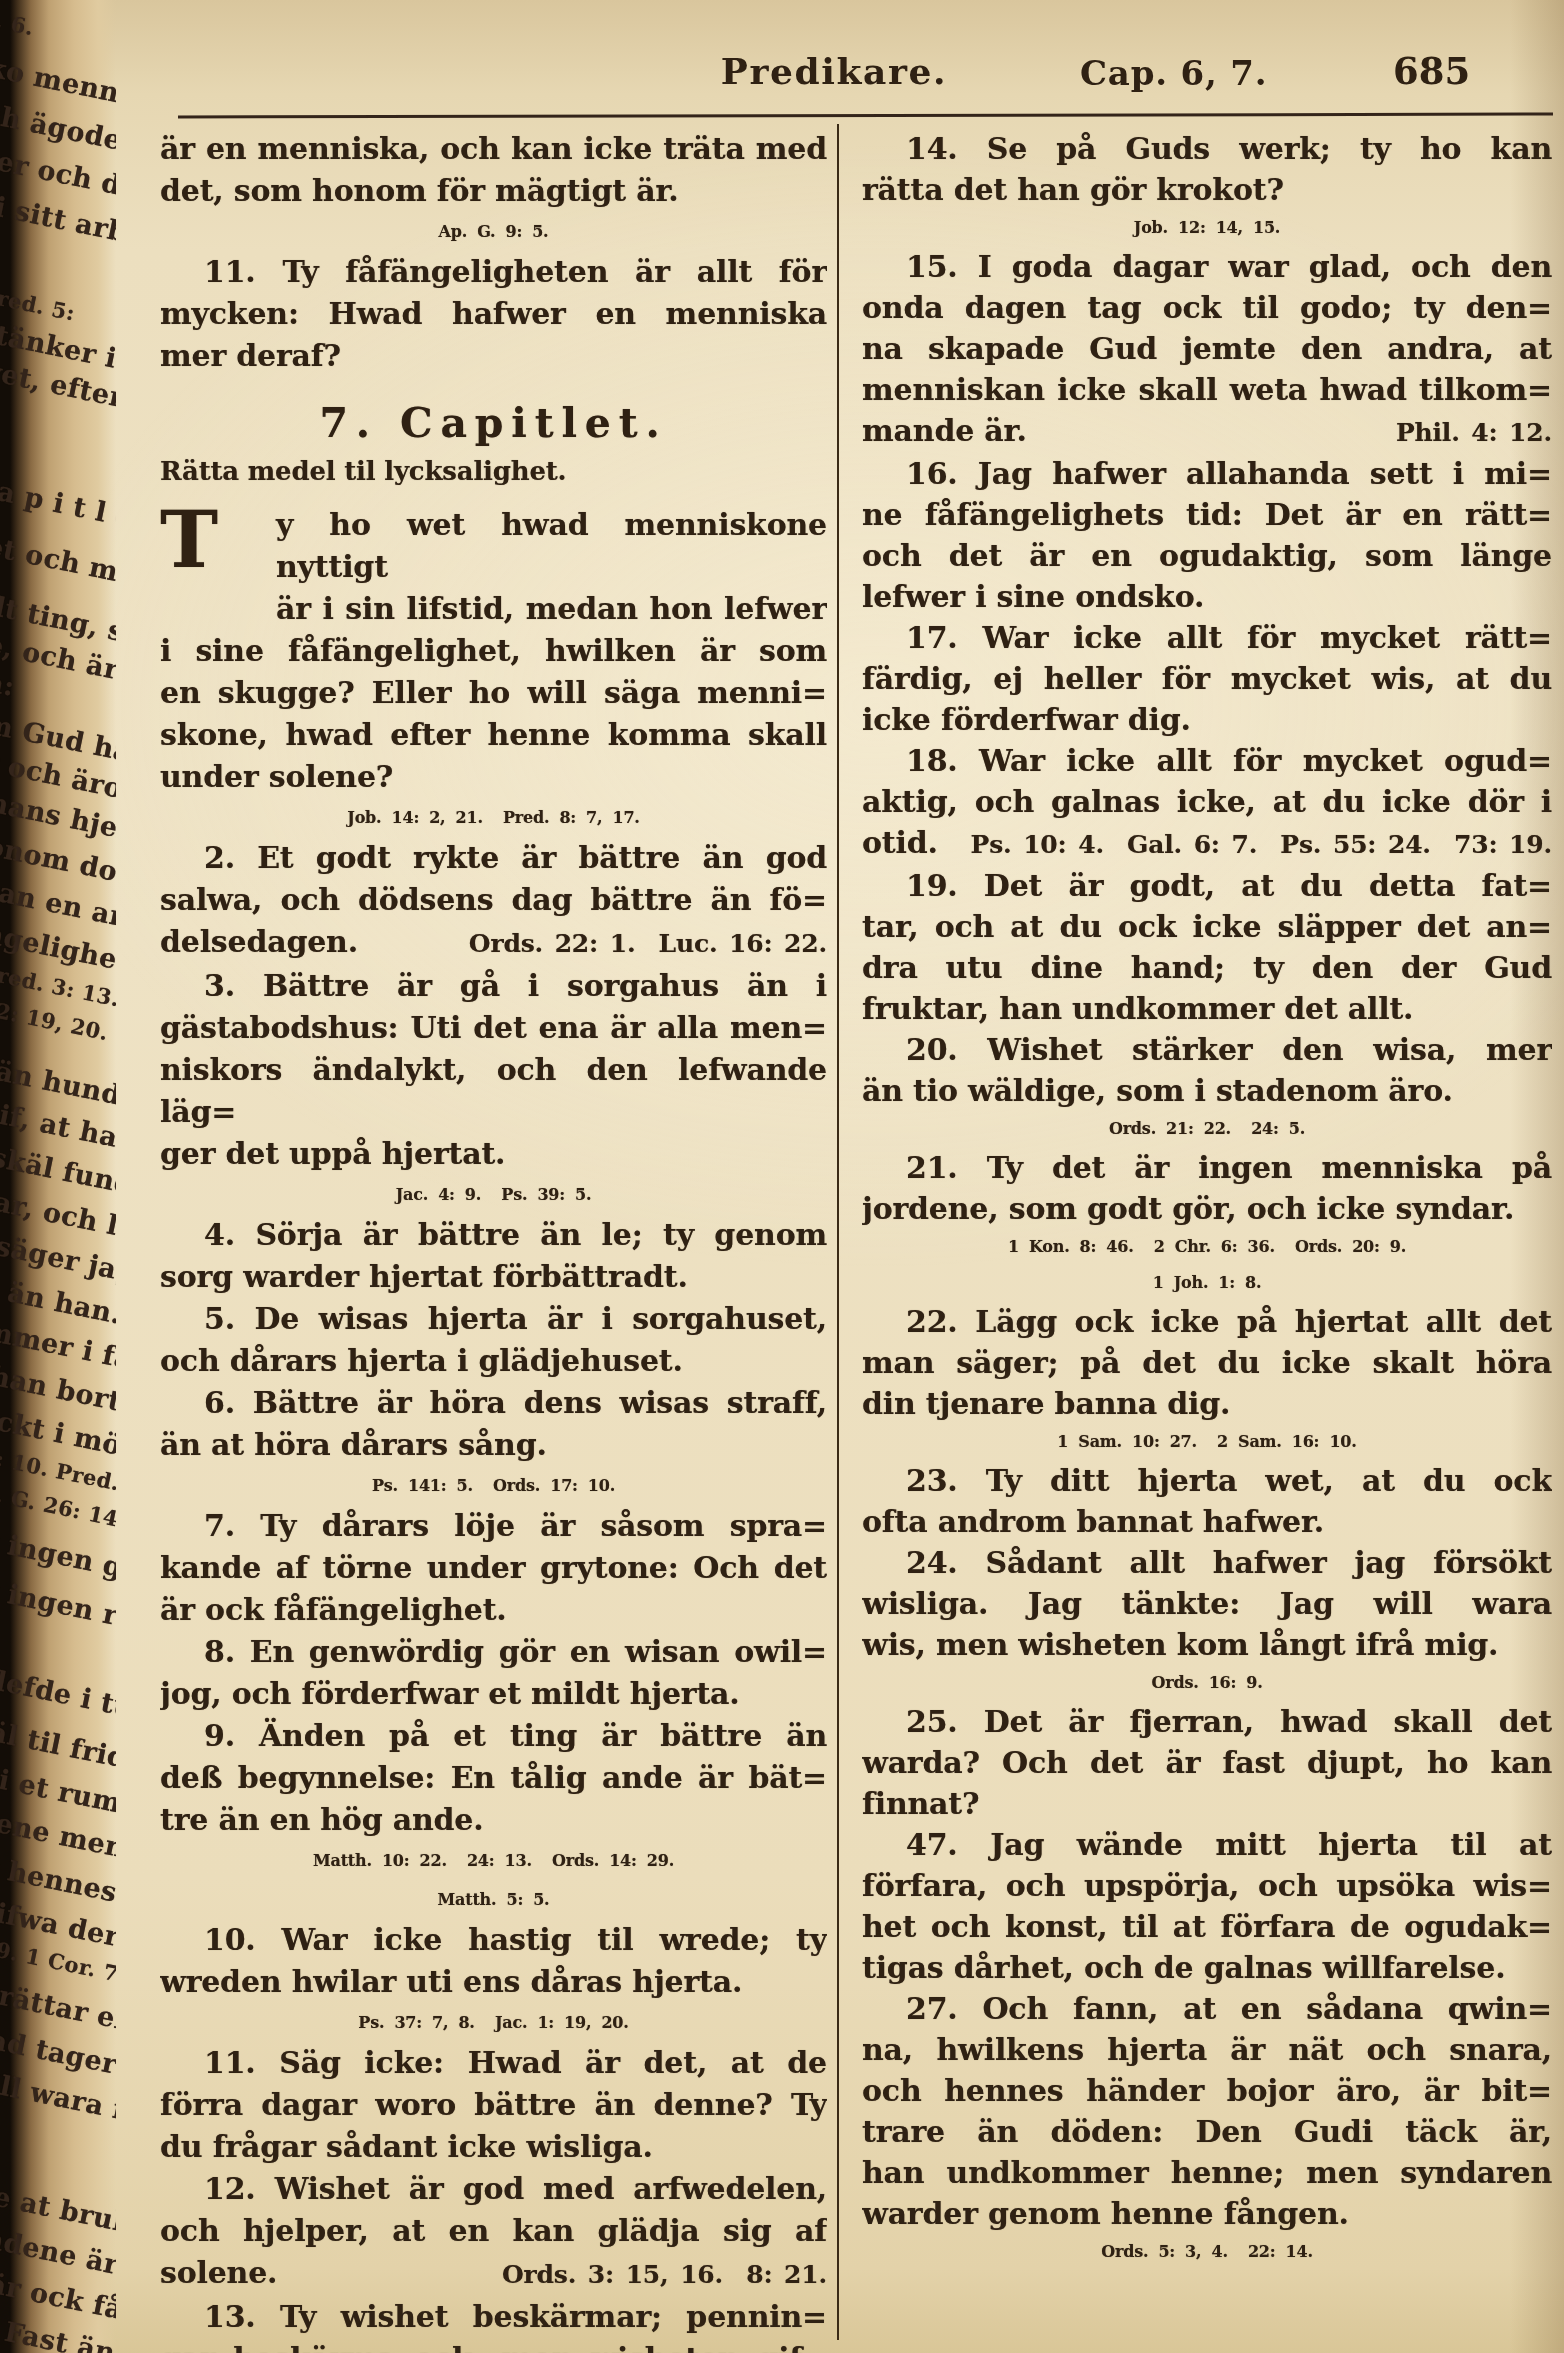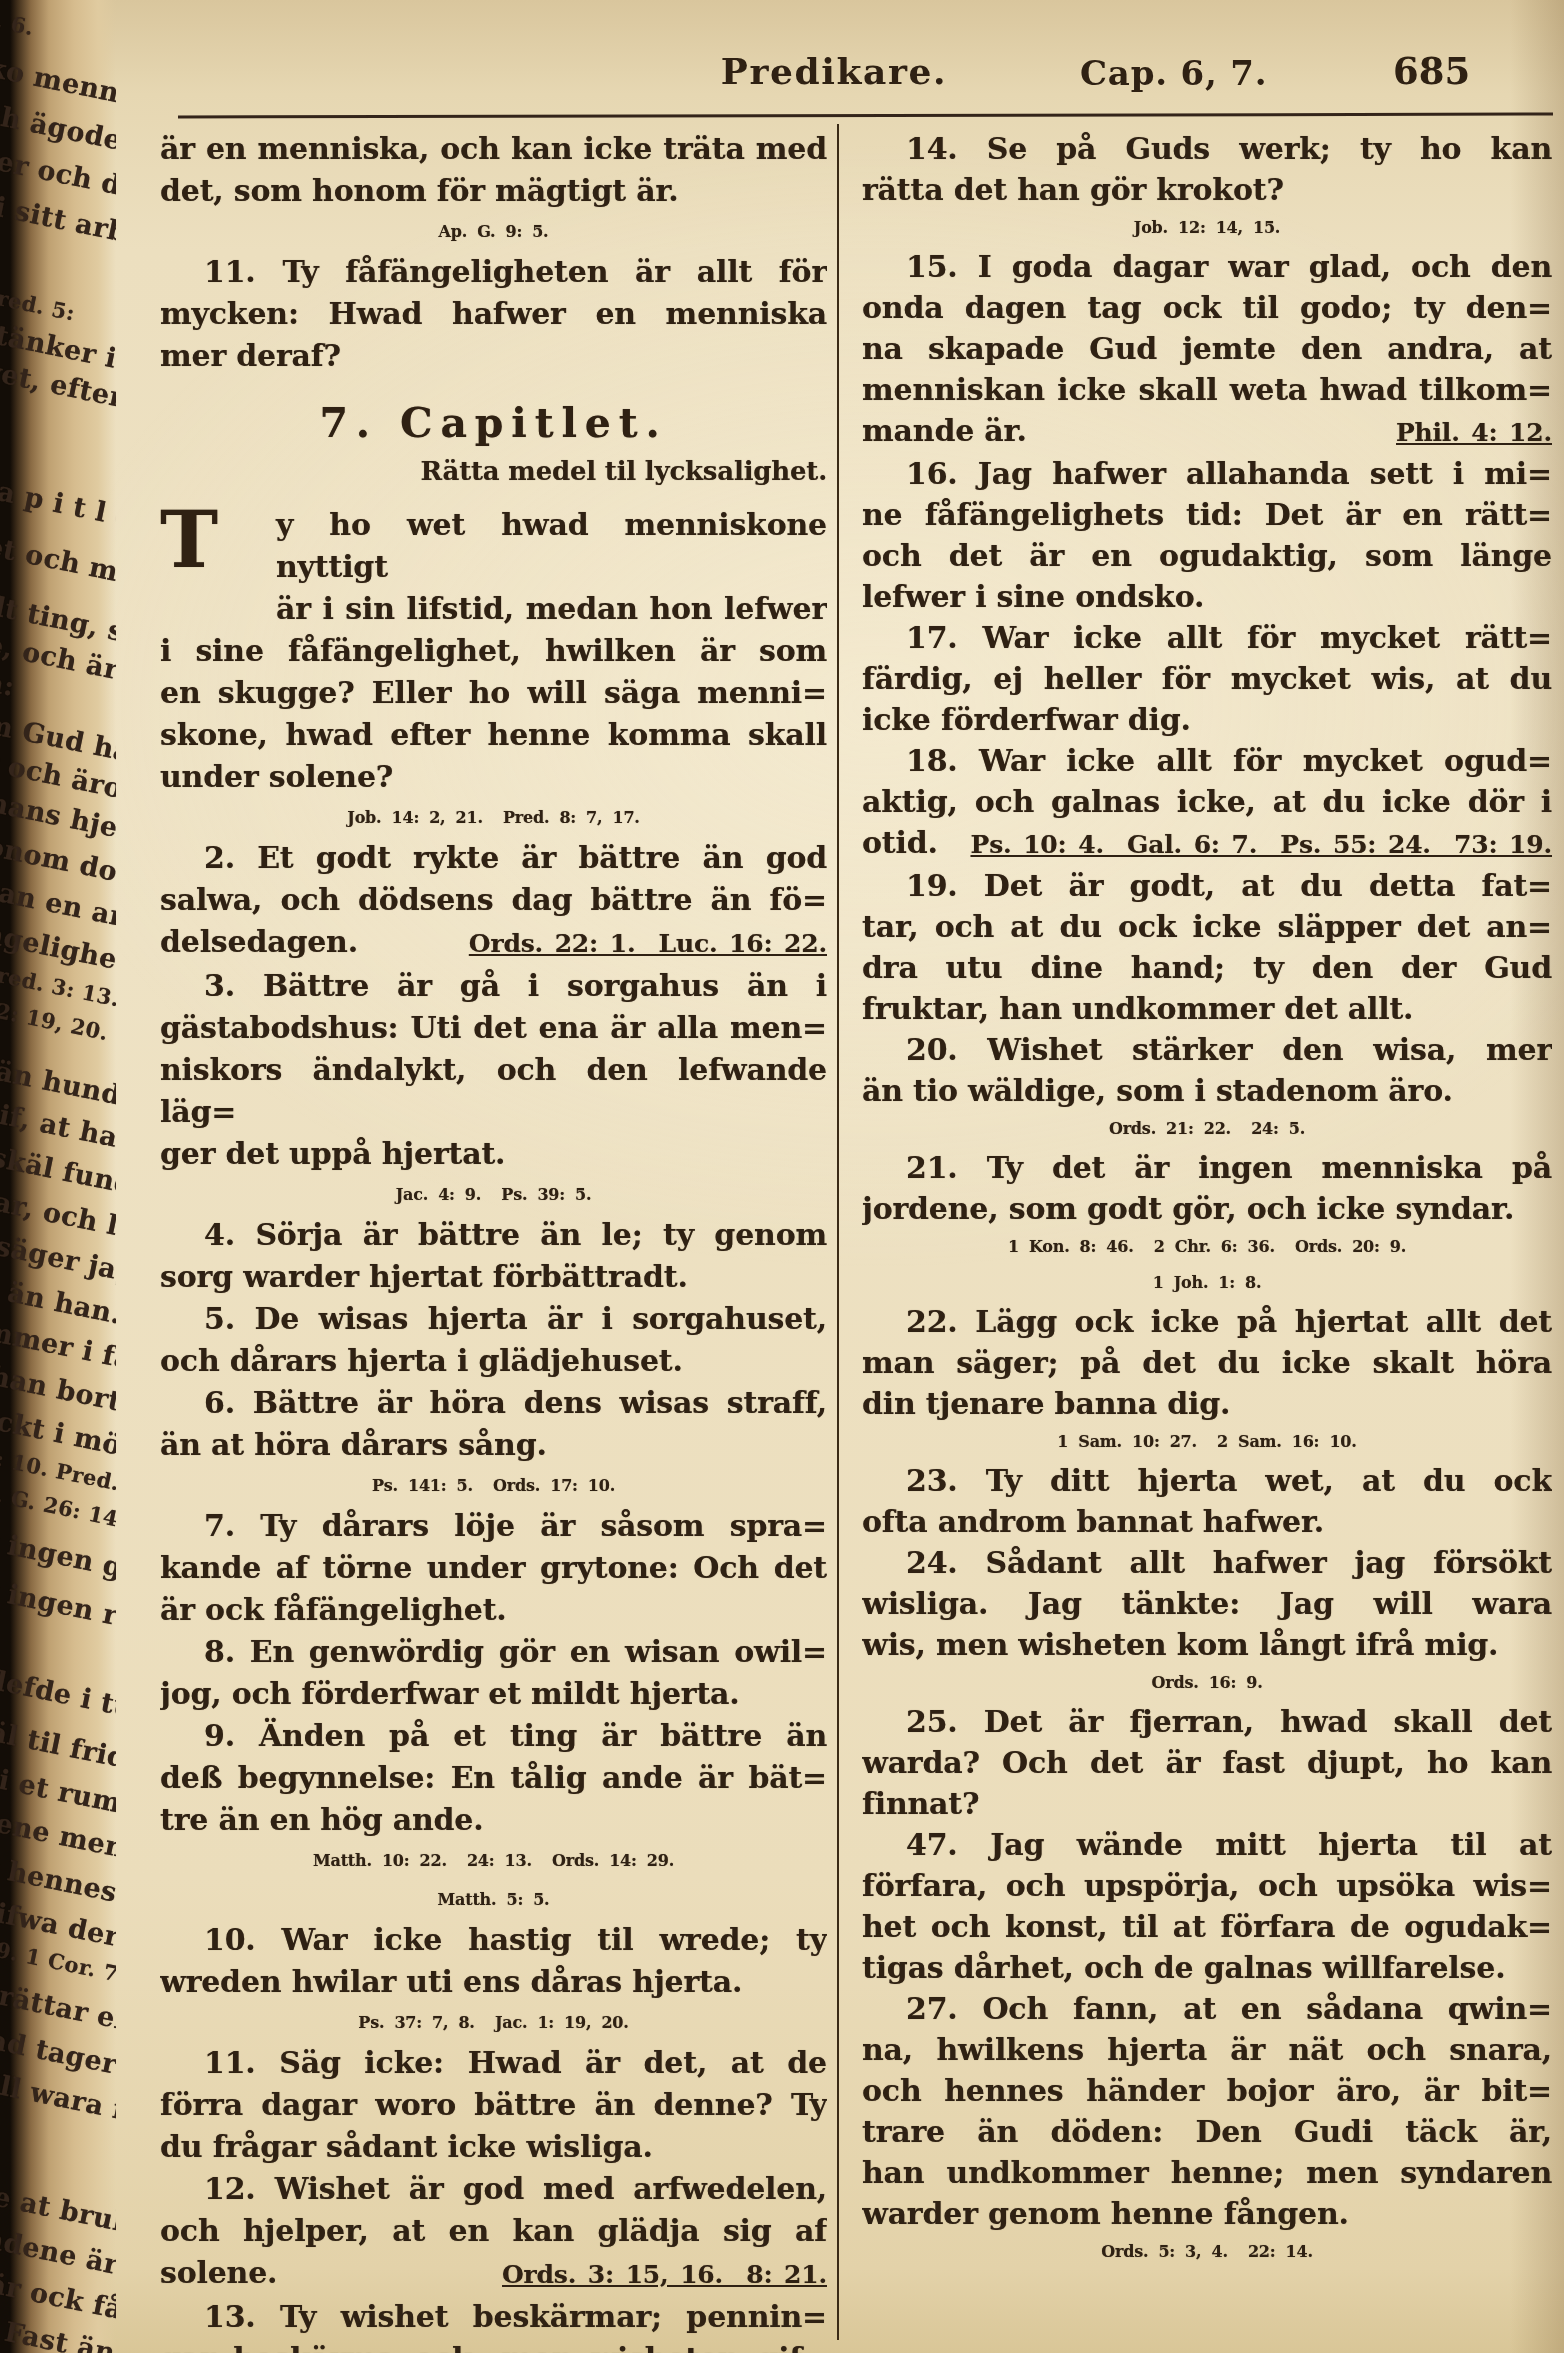--- a/index.html
+++ b/index.html
@@ -37,24 +37,24 @@
   #col-left{left:160px;width:667px;height:2226px;}
   #col-right{left:862px;width:690px;height:2226px;}
   .line{font-size:30px;line-height:42px;font-weight:700;letter-spacing:-0.2px;
     text-shadow:0 0 0.8px rgba(47,33,19,0.5);}
   #col-right .line{line-height:41px;}
   .j,.i,.d1,.d2{text-align:justify;text-align-last:justify;}
   .i{text-indent:44px;}
   .c{font-size:16px;line-height:39px;text-align:center;white-space:pre-wrap;word-spacing:4.7px;}
   #col-right .c{line-height:36px;}
   .sp{display:flex;justify-content:space-between;align-items:baseline;}
-  .sp .ref{font-size:25px;white-space:pre-wrap;word-spacing:3.1px;text-decoration:underline;}
+  .sp .ref{font-size:25px;white-space:pre-wrap;word-spacing:3.1px;}
   .h{font-size:41px;line-height:52px;text-align:center;letter-spacing:7.8px;
     margin-top:20.3px;margin-bottom:3.1px;}
-  .sh{font-size:26px;line-height:39px;text-align:right;margin-bottom:12.5px;}
+  .sh{font-size:26px;line-height:39px;text-align:left;margin-bottom:12.5px;}
   .d1{position:relative;}
   .d1,.d2{margin-left:116px;}
   .cap{position:absolute;left:-116px;top:-3.1px;font-size:78px;line-height:78px;font-weight:700;}
 </style>
 </head>
 <body>
 
 <div id="gutter">
     <div class="frag sm" style="top: 4.7px;">5, 6.</div>
     <div class="frag" style="top: 47px;">ilko menniska G</div>

